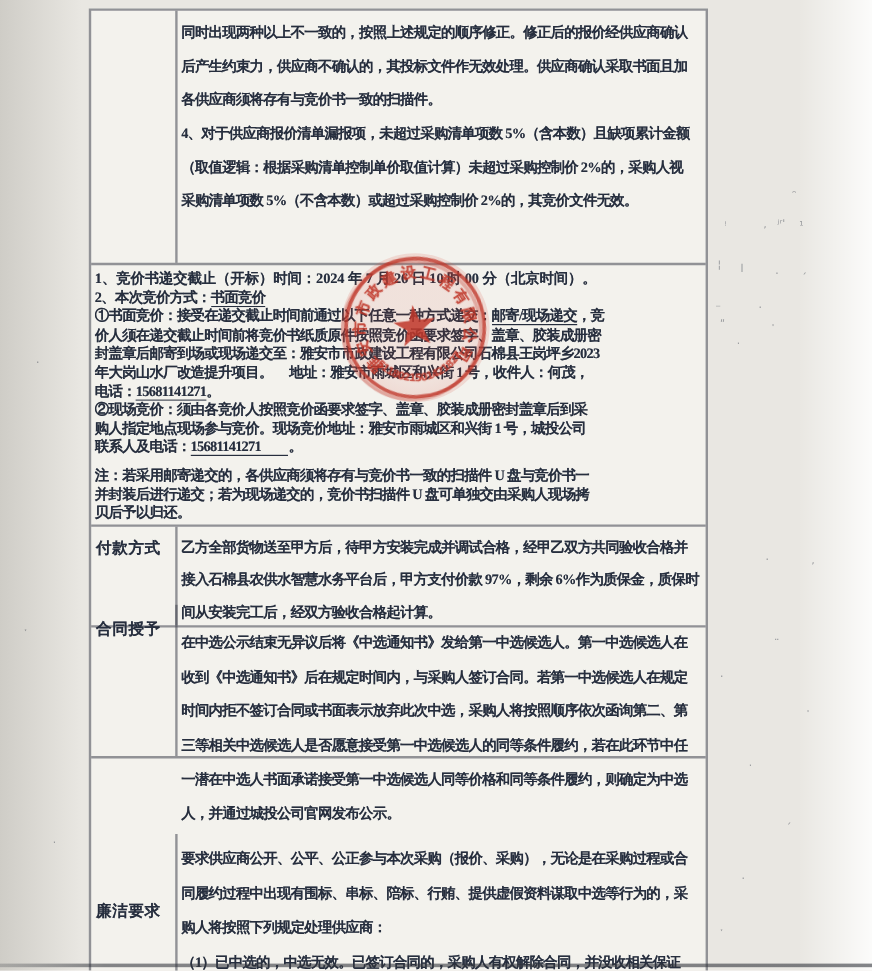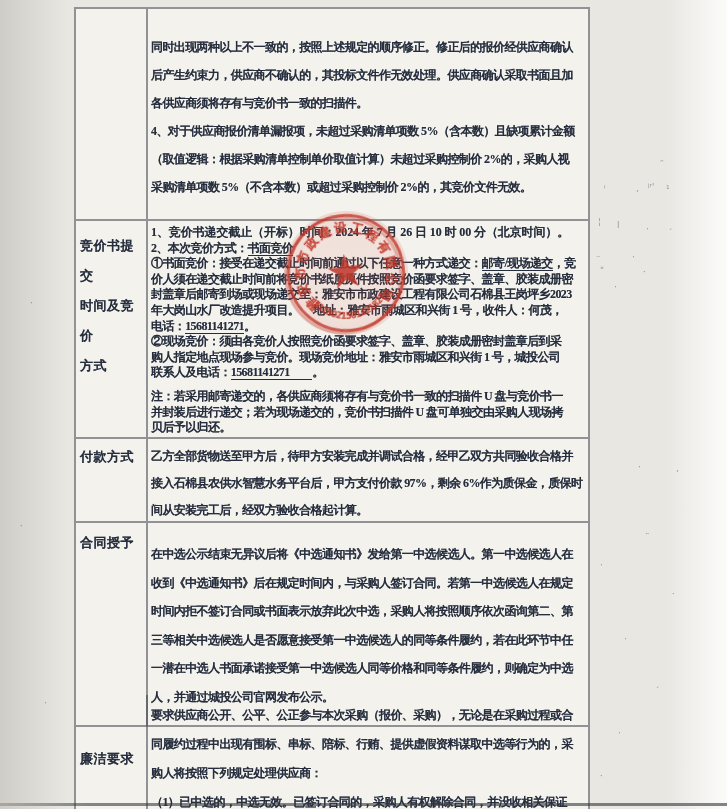--- a/index.html
+++ b/index.html
@@ -18,31 +18,31 @@
     border-left:2px solid var(--line,#444953);
     border-right:2px solid var(--line,#444953);
     box-sizing:border-box;
   }
   .row{position:absolute;left:0;right:0;display:flex;box-sizing:border-box;
        border-bottom:2px solid var(--line,#444953);}
   .row.last{border-bottom:none;}
   .r1{top:0;height:212px;}
   .r2{top:212px;height:218px;}
   .r3{top:430px;height:84px;}
-  .r4{top:514px;height:204px;}
+  .r4{top:495px;height:128px;}
   .r5{top:686px;height:116px;}
   .cl{width:72px;flex:0 0 72px;border-right:2px solid var(--line,#444953);
       box-sizing:border-box;padding-left:4px;font-size:13px;color:var(--ink,#262e3e);
       font-weight:600;line-height:30px;letter-spacing:.5px;
       text-shadow:0 0 .5px rgba(38,46,62,.55);}
   .cc{flex:1;box-sizing:border-box;padding-left:3px;padding-right:3px;
       color:var(--ink,#262e3e);font-weight:600;
       text-shadow:0 0 .5px rgba(38,46,62,.5);}
   .tl{white-space:nowrap;overflow:hidden;}
-  .r1 .cc{padding-top:24px;} .r1 .tl{line-height:28px;font-size:12px;letter-spacing:-0.6px;}
+  .r1 .cc{padding-top:4px;} .r1 .tl{line-height:28px;font-size:12px;letter-spacing:-0.6px;}
   .r2 .cc{padding-top:4px;} .r2 .tl{line-height:15.6px;font-size:12px;letter-spacing:-0.6px;}
   .r3 .cc{padding-top:4px;} .r3 .tl{line-height:27px;font-size:12px;letter-spacing:-0.6px;}
   .r4 .cc{padding-top:17px;} .r4 .tl{line-height:28.6px;font-size:12px;letter-spacing:-0.6px;}
   .r5 .cc{padding-top:6px;} .r5 .tl{line-height:29px;font-size:12px;letter-spacing:-0.6px;}
   .r2 .cl{padding-top:10px;} .r3 .cl{padding-top:3px;}
   .r4 .cl{padding-top:5px;}  .r5 .cl{padding-top:49px;}
   .ls0{letter-spacing:-0.1px !important;}
   .u{border-bottom:1.3px solid currentColor;}
   .gap8{height:8px;}
   
@@ -80,25 +80,20 @@
           <div class="tl">同时出现两种以上不一致的，按照上述规定的顺序修正。修正后的报价经供应商确认</div>
           <div class="tl">后产生约束力，供应商不确认的，其投标文件作无效处理。供应商确认采取书面且加</div>
           <div class="tl">各供应商须将存有与竞价书一致的扫描件。</div>
           <div class="tl">4、对于供应商报价清单漏报项，未超过采购清单项数 5%（含本数）且缺项累计金额</div>
           <div class="tl">（取值逻辑：根据采购清单控制单价取值计算）未超过采购控制价 2%的，采购人视</div>
           <div class="tl">采购清单项数 5%（不含本数）或超过采购控制价 2%的，其竞价文件无效。</div>
         </div>
     </div>
 
     <div class="row r2">
-      <div class="cl">
-        <div>竞价书提交</div>
-        <div>时间及竞价</div>
-        <div>方式</div>
-      </div>
       <div class="cc">
         <div class="tl ls0">1、竞价书递交截止（开标）时间：2024 年 7 月 26 日 10 时 00 分（北京时间）。</div>
         <div class="tl"><span>2、本次竞价方式：</span><span class="u">书面竞价</span></div>
         <div class="tl"><span>①书面竞价：接受在递交截止时间前通过以下任意一种方式递交：</span><span class="u">邮寄/现场递交</span><span>，竞</span></div>
         <div class="tl">价人须在递交截止时间前将竞价书纸质原件按照竞价函要求签字、盖章、胶装成册密</div>
         <div class="tl">封盖章后邮寄到场或现场递交至：雅安市市政建设工程有限公司石棉县王岗坪乡2023</div>
         <div class="tl">年大岗山水厂改造提升项目。　 地址：雅安市雨城区和兴街 1 号，收件人：何茂，</div>
         <div class="tl"><span>电话：</span><span class="u">15681141271</span><span>。</span></div>
         <div class="tl">②现场竞价：须由各竞价人按照竞价函要求签字、盖章、胶装成册密封盖章后到采</div>
         <div class="tl">购人指定地点现场参与竞价。现场竞价地址：雅安市雨城区和兴街 1 号，城投公司</div>

